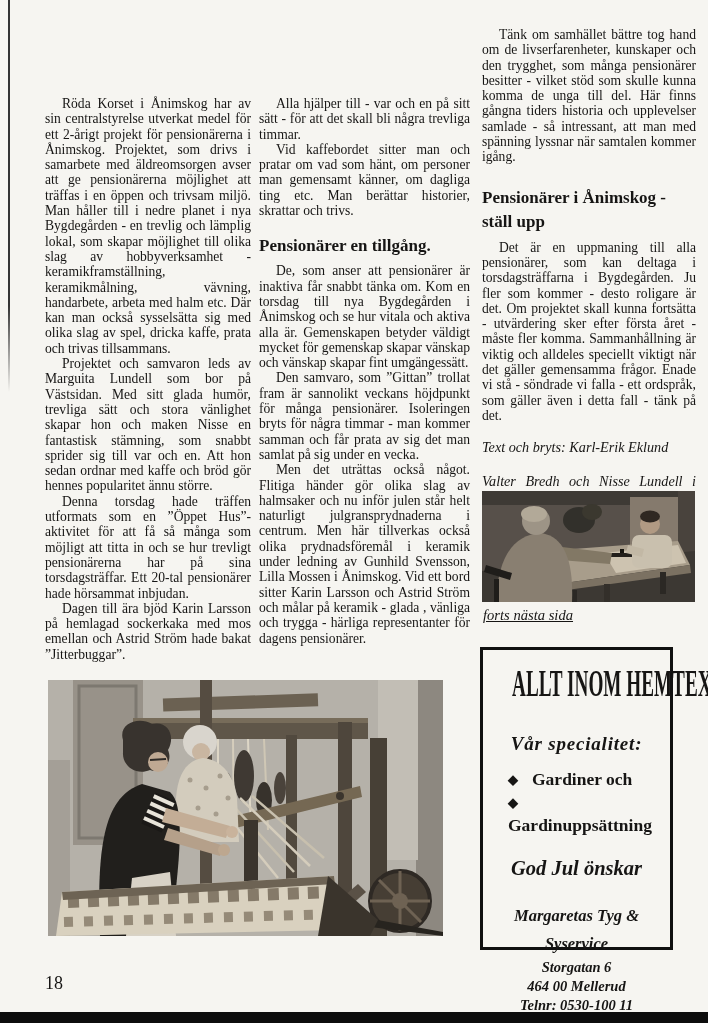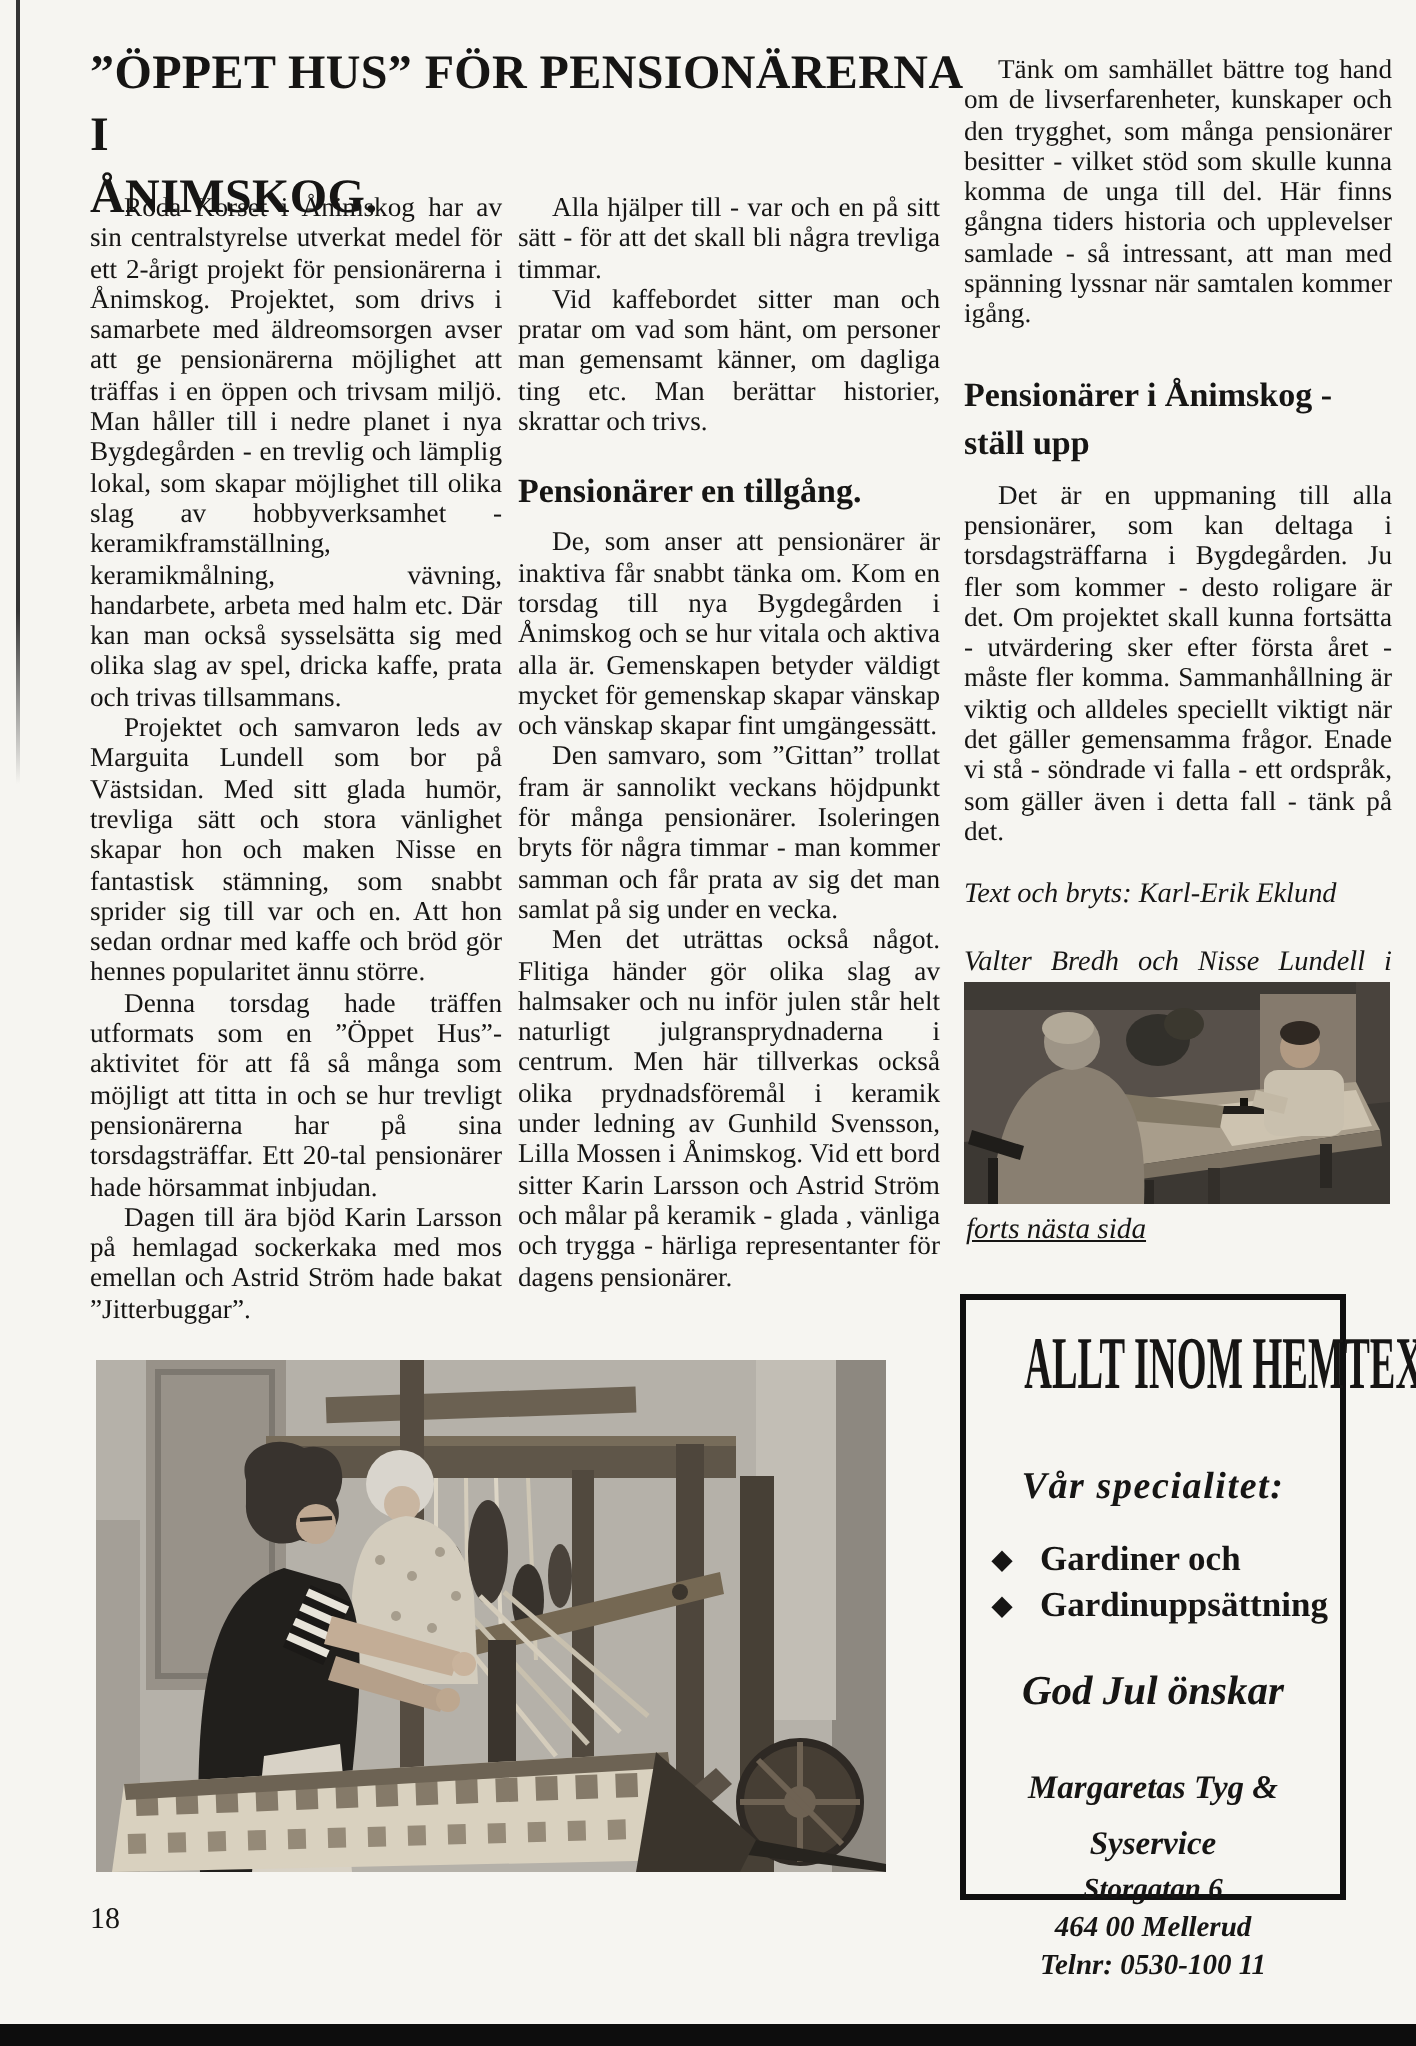--- a/index.html
+++ b/index.html
@@ -31,48 +31,44 @@
   .credit{margin-top:15px;font-style:italic;font-size:14.2px;line-height:19px;}
   .caption-above{margin-top:15px;font-style:italic;font-size:14.2px;line-height:19px;
                  text-align:justify;word-spacing:4px;}
 
   
   .photo1{position:absolute;left:482px;top:491px;width:213px;height:111px;}
   .photo2{position:absolute;left:48px;top:680px;width:395px;height:256px;}
   .photo1 svg,.photo2 svg{display:block;width:100%;height:100%;}
   .forts{position:absolute;left:483px;top:607px;font-style:italic;font-size:14.6px;text-decoration:underline;}
   .caption2{position:absolute;left:48px;top:939px;font-style:italic;font-size:14.8px;}
-  .pagenum{position:absolute;left:45px;top:952px;font-size:15px;text-align:right;}
+  .pagenum{position:absolute;left:45px;top:973px;font-size:18px;text-align:right;}
 
   
   .ad{position:absolute;left:480px;top:647px;width:193px;height:303px;
       border:3px solid #101010;box-sizing:border-box;text-align:center;}
   .ad-headline-wrap{margin-top:13px;height:46px;}
   .ad-headline{display:inline-block;font-size:24px;font-weight:600;white-space:nowrap;
       transform:scale(.8,1.55);transform-origin:50% 0;}
   .ad-subtitle{margin-top:24px;font-size:19px;font-weight:700;font-style:italic;letter-spacing:.8px;}
-  .ad-items{margin-top:13px;text-align:left;padding-left:13px;}
+  .ad-items{margin-top:13px;text-align:left;padding-left:25px;}
   .ad-item{font-size:17.5px;font-weight:700;line-height:22px;}
   .ad-item .bullet{display:inline-block;width:24px;font-size:13px;vertical-align:1px;}
   .ad-greeting{margin-top:21px;font-size:20.5px;font-weight:700;font-style:italic;}
   .ad-company{margin-top:22px;font-style:italic;font-weight:700;}
   .ad-company .name{font-size:16.5px;line-height:28px;}
   .ad-company .line{font-size:14.5px;line-height:19px;}
 </style>
 </head>
 <body>
 
 <div class="page">
 
   <div class="left-rule"></div>
 
-  <h1>
-    <span>”ÖPPET HUS” FÖR PENSIONÄRERNA I</span>
-    <span>ÅNIMSKOG.</span>
-  </h1>
 
   <div class="col col1">
     <p>Röda Korset i Ånimskog har av sin centralstyrelse utverkat medel för ett 2-årigt projekt för pensionärerna i Ånimskog. Projektet, som drivs i samarbete med äldreomsorgen avser att ge pensionärerna möjlighet att träffas i en öppen och trivsam miljö. Man håller till i nedre planet i nya Bygdegården - en trevlig och lämplig lokal, som skapar möjlighet till olika slag av hobbyverksamhet - keramikframställning, keramikmålning, vävning, handarbete, arbeta med halm etc. Där kan man också sysselsätta sig med olika slag av spel, dricka kaffe, prata och trivas tillsammans.</p>
     <p>Projektet och samvaron leds av Marguita Lundell som bor på Västsidan. Med sitt glada humör, trevliga sätt och stora vänlighet skapar hon och maken Nisse en fantastisk stämning, som snabbt sprider sig till var och en. Att hon sedan ordnar med kaffe och bröd gör hennes popularitet ännu större.</p>
     <p>Denna torsdag hade träffen utformats som en ”Öppet Hus”-aktivitet för att få så många som möjligt att titta in och se hur trevligt pensionärerna har på sina torsdagsträffar. Ett 20-tal pensionärer hade hörsammat inbjudan.</p>
     <p>Dagen till ära bjöd Karin Larsson på hemlagad sockerkaka med mos emellan och Astrid Ström hade bakat ”Jitterbuggar”.</p>
   </div>
 
   <div class="col col2">
     <p>Alla hjälper till - var och en på sitt sätt - för att det skall bli några trevliga timmar.</p>

